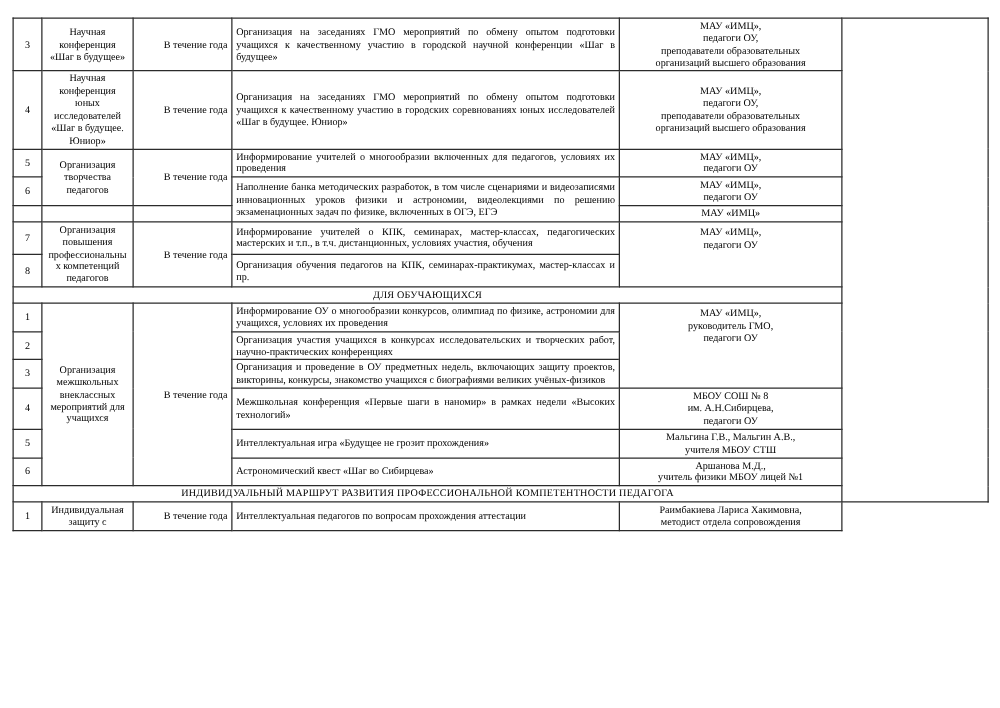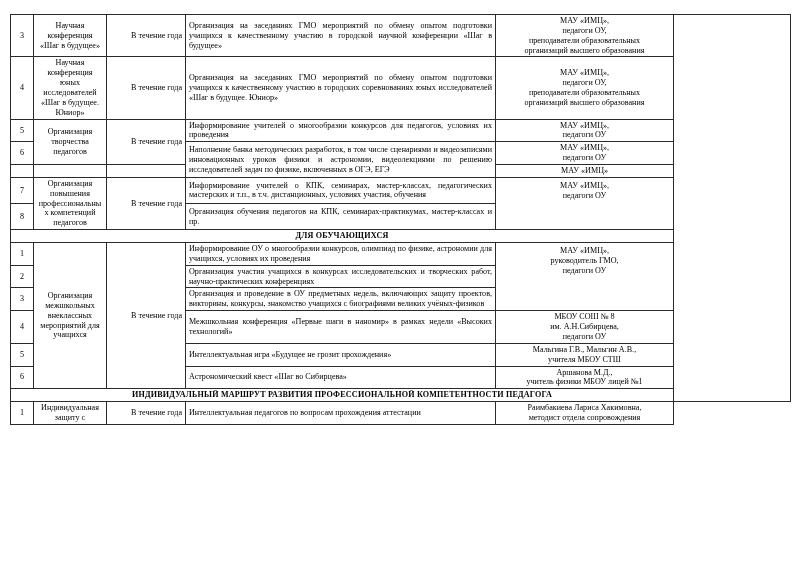--- a/index.html
+++ b/index.html
@@ -46,21 +46,21 @@
   col.c-pad    { width: 117px; }
 
   td.num   { text-align: center; vertical-align: top; padding-top: 2px; }
   td.dir   { text-align: center; }
   td.term  { text-align: right; }
   td.desc  { text-align: justify; text-align-last: left; vertical-align: top; padding-top: 2px; }
   td.resp  { text-align: center; }
   td.pad   { border: none; }
   td.banner{
     text-align: center;
-    font-weight: bold;
+    font-weight: normal;
     letter-spacing: 0.2px;
     padding-top: 2px;
     padding-bottom: 2px;
   }
 </style>
 </head>
 <body>
 
 <div id="page">
   <table class="doc-table">
@@ -94,28 +94,28 @@
         <td class="resp" style="white-space:pre-line">МАУ «ИМЦ»,
 педагоги ОУ,
 преподаватели образовательных
 организаций высшего образования</td>
       </tr>
 
       <tr>
         <td class="num">5</td>
         <td class="dir" rowspan="2">Организация творчества педагогов</td>
         <td class="term" rowspan="2">В течение года</td>
-        <td class="desc">Информирование учителей о многообразии конкурсов для педагогов, условиях их проведения</td>
+        <td class="desc">Информирование учителей о многообразии включенных для педагогов, условиях их проведения</td>
         <td class="resp" style="white-space:pre-line">МАУ «ИМЦ»,
 педагоги ОУ</td>
       </tr>
 
       <tr>
         <td class="num">6</td>
-        <td class="desc" rowspan="2">Наполнение банка методических разработок, в том числе сценариями и видеозаписями инновационных уроков физики и астрономии, видеолекциями по решению исследователей задач по физике, включенных в ОГЭ, ЕГЭ</td>
+        <td class="desc" rowspan="2">Наполнение банка методических разработок, в том числе сценариями и видеозаписями инновационных уроков физики и астрономии, видеолекциями по решению экзаменационных задач по физике, включенных в ОГЭ, ЕГЭ</td>
         <td class="resp" style="white-space:pre-line">МАУ «ИМЦ»,
 педагоги ОУ</td>
       </tr>
       <tr>
         <td class="num"></td>
         <td class="dir"></td>
         <td class="term"></td>
         <td class="resp" style="white-space:pre-line">МАУ «ИМЦ»</td>
       </tr>
 

